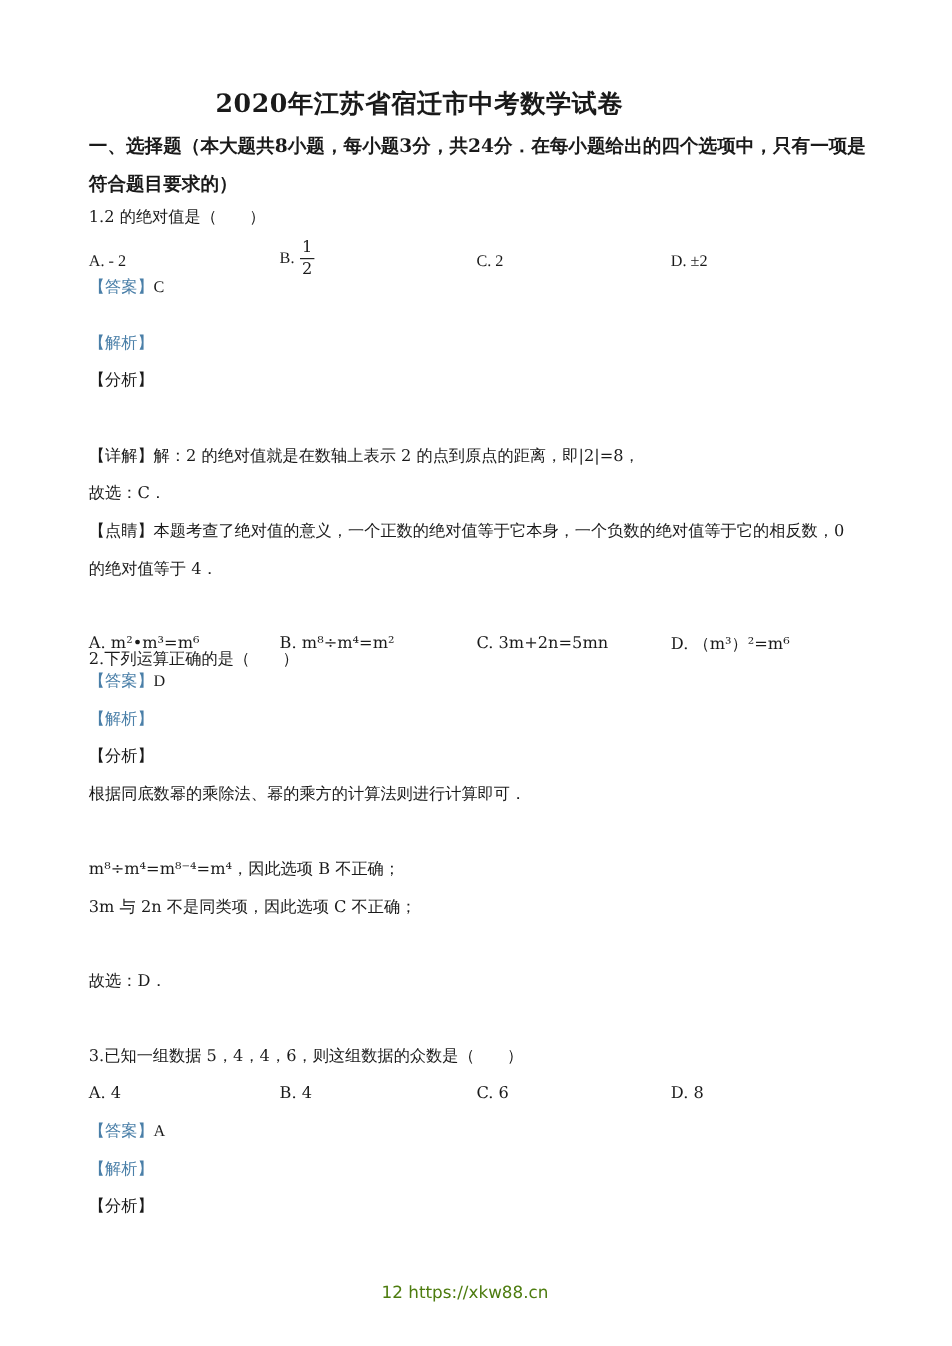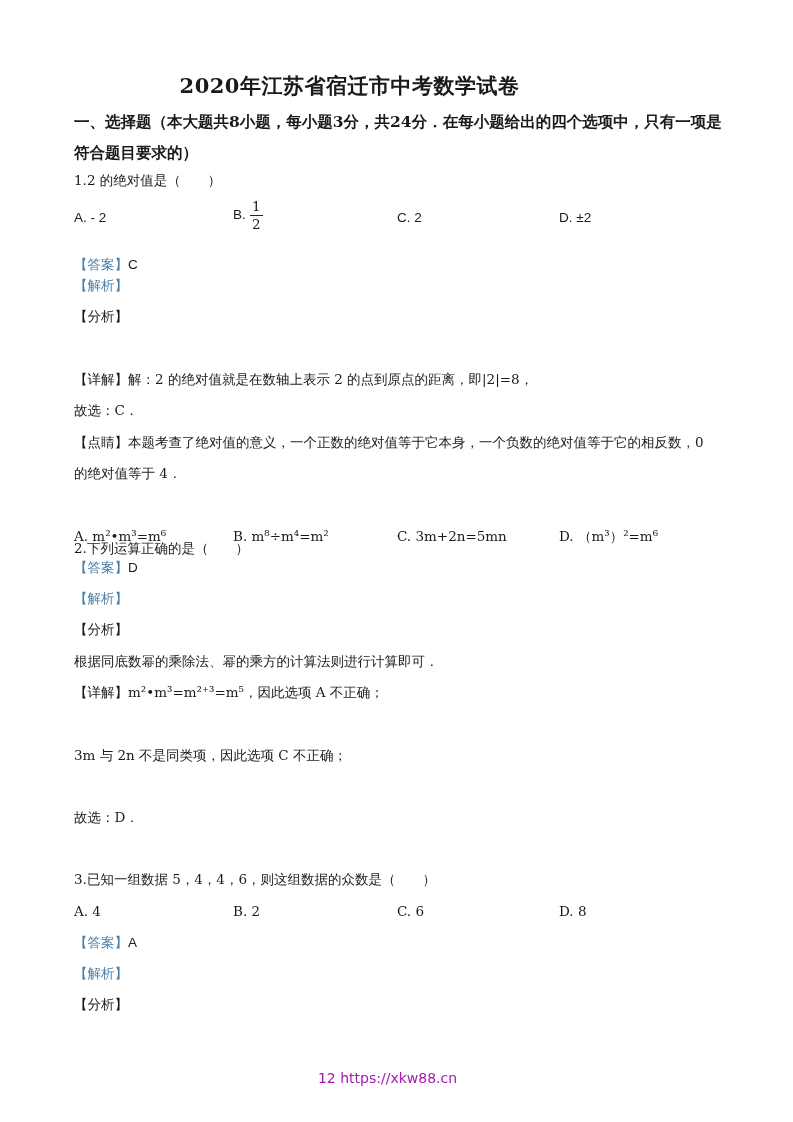--- a/index.html
+++ b/index.html
@@ -6,26 +6,26 @@
   body { width:793px; height:1122px; position:relative; overflow:hidden;
          font-family:"DejaVu Serif","Liberation Serif",serif; color:#1a1a1a; }
   .page { position:absolute; left:0; top:0; width:793px; height:1122px; }
   .title { position:absolute; left:0; width:699px; top:72px; text-align:center;
            font-size:21px; font-weight:bold; letter-spacing:0.5px; }
   .section { position:absolute; left:74px; width:660px; top:106px; font-size:15.5px;
              font-weight:bold; line-height:31px; }
   .line { position:absolute; left:74px; font-size:13.5px; white-space:nowrap; }
   .opt { position:absolute; font-size:13.5px; white-space:nowrap; }
   .blue { color:#4a7fa8; }
-  .sans { font-family:Liberation Sans, sans-serif; }
+  .sans { font-family:Liberation Serif, serif; }
   .frac { display:inline-block; vertical-align:middle; text-align:center; line-height:17px; }
   .frac .num { display:block; border-bottom:1px solid #222; padding:0 2px; }
   .frac .den { display:block; padding:0 2px; }
   .footer { position:absolute; left:0; width:775px; top:1070px; text-align:center;
-            font-family:"DejaVu Sans",sans-serif; font-size:14px; color:#a21caf; }
+            font-family:"DejaVu Sans",sans-serif; font-size:14px; color:#4d7c0f; }
 </style>
 </head>
 <body>
 
 <div class="page">
 
   <div class="title">2020年江苏省宿迁市中考数学试卷</div>
   <div class="section">一、选择题（本大题共8小题，每小题3分，共24分．在每小题给出的四个选项中，只有一项是符合题目要求的）</div>
 
   <div class="line" style="top:172px;">1.2 的绝对值是（　　）</div>
@@ -33,21 +33,21 @@
   <div class="opt" style="left:233px; top:198px;">
     <span class="sans">B.</span>
     <span class="frac">
       <span class="num">1</span>
       <span class="den">2</span>
     </span>
   </div>
   <div class="opt sans" style="left:397px; top:210px;">C. 2</div>
   <div class="opt sans" style="left:559px; top:210px;">D. ±2</div>
 
-  <div class="line" style="top:256px;">
+  <div class="line" style="top:230px;">
     <span class="blue">【答案】</span><span class="sans">C</span>
   </div>
   <div class="line blue" style="top:277px;">【解析】</div>
   <div class="line" style="top:308px;">【分析】</div>
   <div class="line" style="top:371px;">
     <span>【详解】</span><span>解：2 的绝对值就是在数轴上表示 2 的点到原点的距离，即|2|=8，</span>
   </div>
   <div class="line" style="top:402px;">故选：C．</div>
   <div class="line" style="top:434px;">
     <span>【点睛】</span><span>本题考查了绝对值的意义，一个正数的绝对值等于它本身，一个负数的绝对值等于它的相反数，0</span>
@@ -59,29 +59,27 @@
   <div class="opt" style="left:233px; top:528px;">B.  m⁸÷m⁴=m²</div>
   <div class="opt" style="left:397px; top:528px;">C.  3m+2n=5mn</div>
   <div class="opt" style="left:559px; top:528px;">D.  （m³）²=m⁶</div>
 
   <div class="line" style="top:559px;">
     <span class="blue">【答案】</span><span class="sans">D</span>
   </div>
   <div class="line blue" style="top:590px;">【解析】</div>
   <div class="line" style="top:621px;">【分析】</div>
   <div class="line" style="top:653px;">根据同底数幂的乘除法、幂的乘方的计算法则进行计算即可．</div>
-  <div class="line" style="top:684px;">
-    <span>【详解】</span><span>m²•m³=m²⁺³=m⁵，因此选项 A 不正确；</span>
-  </div>
+  <div class="line" style="top:715px;">m⁸÷m⁴=m⁸⁻⁴=m⁴，因此选项 B 不正确；</div>
   <div class="line" style="top:747px;">3m 与 2n 不是同类项，因此选项 C 不正确；</div>
   <div class="line" style="top:809px;">故选：D．</div>
 
   <div class="line" style="top:871px;">3.已知一组数据 5，4，4，6，则这组数据的众数是（　　）</div>
   <div class="opt" style="left:74px; top:903px;">A.  4</div>
-  <div class="opt" style="left:233px; top:903px;">B.  2</div>
+  <div class="opt" style="left:233px; top:903px;">B.  4</div>
   <div class="opt" style="left:397px; top:903px;">C.  6</div>
   <div class="opt" style="left:559px; top:903px;">D.  8</div>
 
   <div class="line" style="top:934px;">
     <span class="blue">【答案】</span><span class="sans">A</span>
   </div>
   <div class="line blue" style="top:965px;">【解析】</div>
   <div class="line" style="top:996px;">【分析】</div>
 
   <div class="footer">12 https://xkw88.cn</div>

